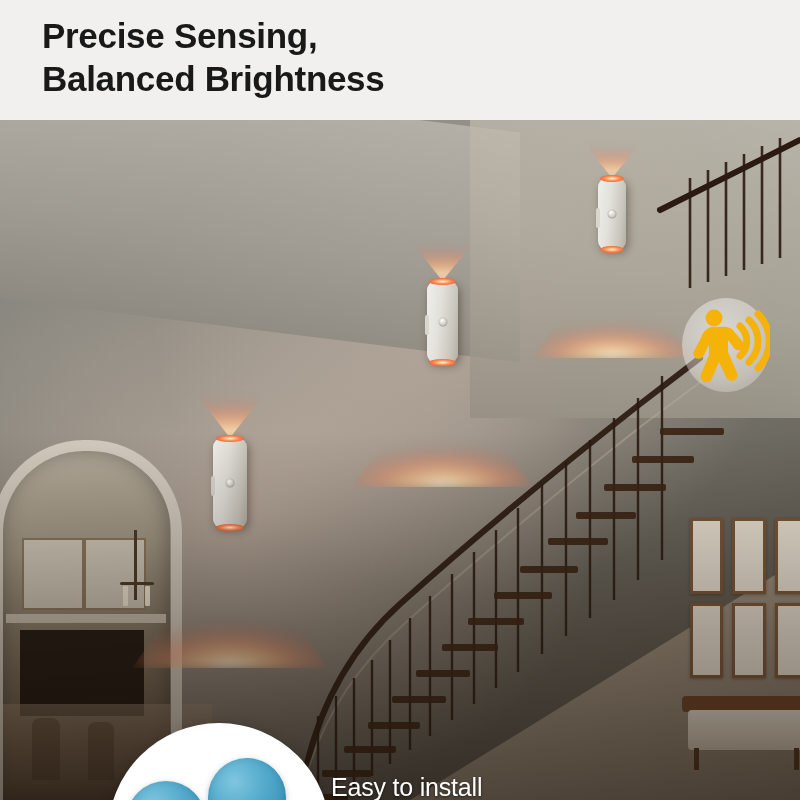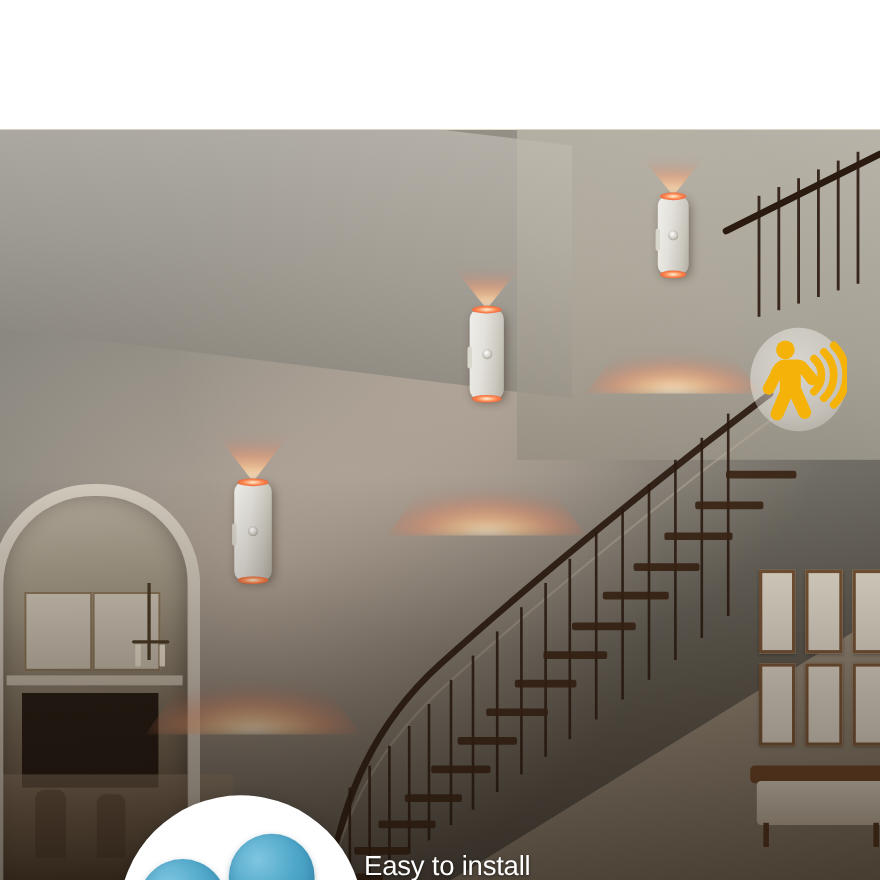--- a/index.html
+++ b/index.html
@@ -307,20 +307,24 @@
     line-height: 1.15;
     margin-bottom: 8px;
     letter-spacing: -0.2px;
   }
 </style>
 </head>
 <body>
 
 <div id="page">
 
+  <div class="header-band">
+    <div class="headline">Precise Sensing,
+Balanced Brightness</div>
+  </div>
 
   <div class="photo">
 
     <div class="wall-base"></div>
     <div class="ceiling-plane"></div>
     <div class="wall-right-upper"></div>
 
     <div class="archway">
       <div class="arch-opening"></div>
       <div class="arch-art a1"></div>

